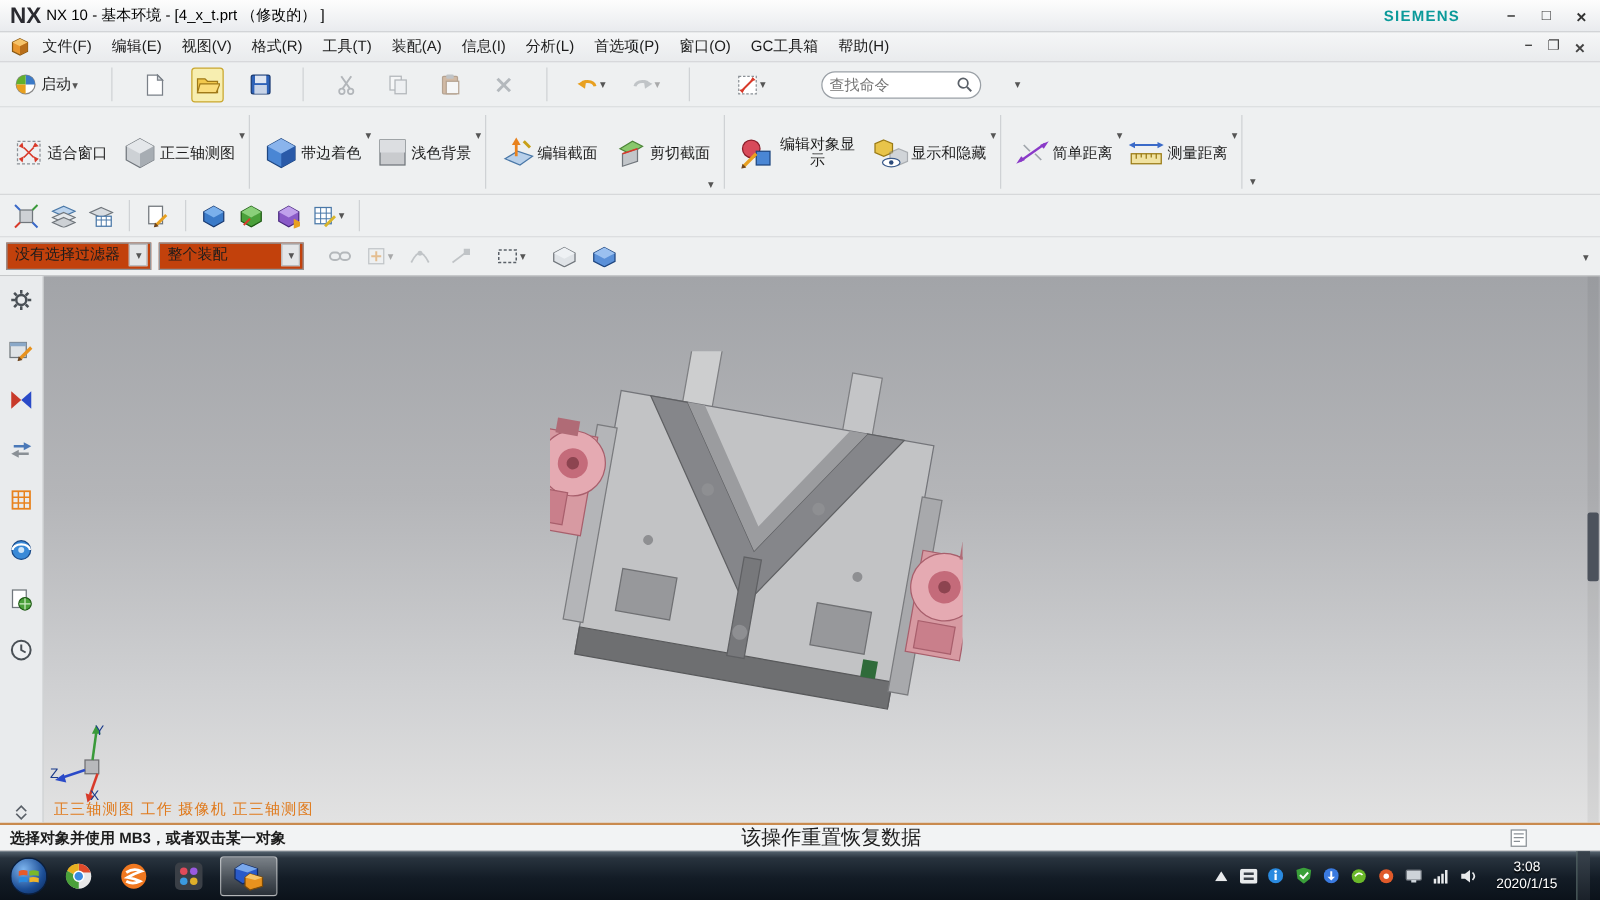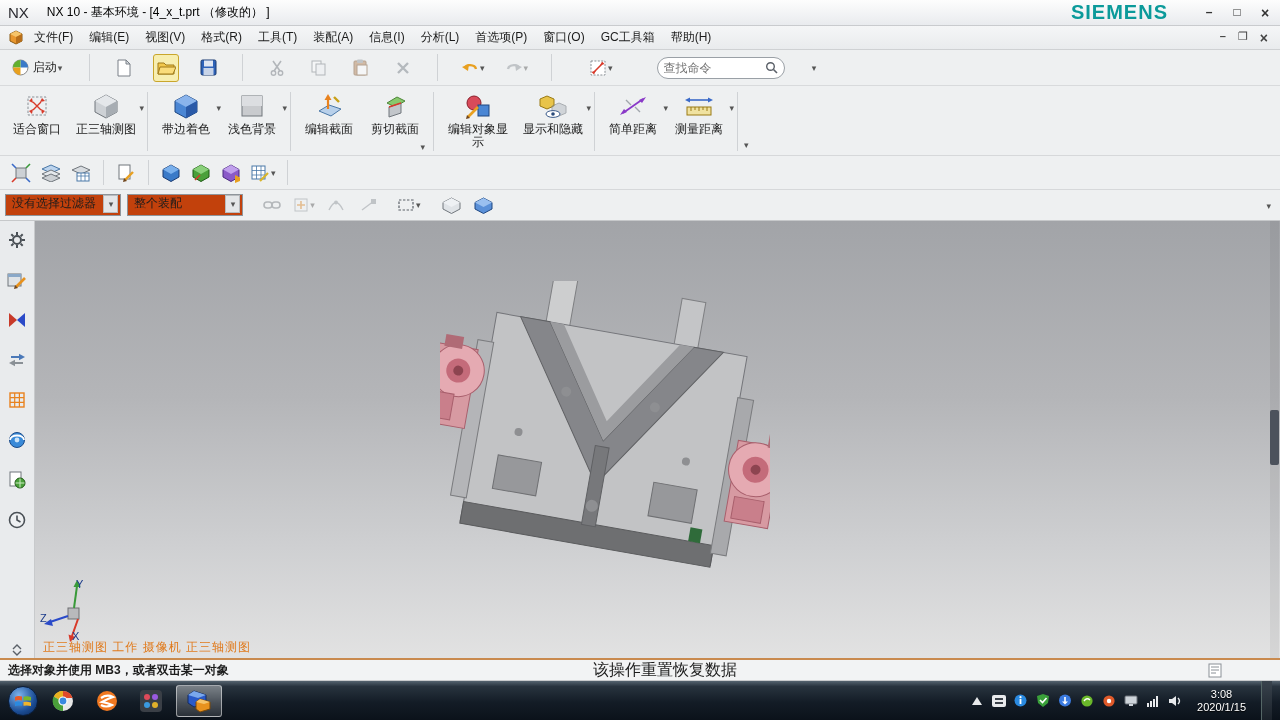--- a/index.html
+++ b/index.html
@@ -3,23 +3,23 @@
 <meta charset="utf-8">
 <style>
   *{box-sizing:border-box;margin:0;padding:0}
   html,body{width:1280px;height:720px;overflow:hidden}
   body{font-family:"Liberation Sans","DejaVu Sans",sans-serif;font-size:12px;color:#1c1c1c;background:#eef0f1}
   #app{position:relative;width:1280px;height:720px;background:#eef0f1}
 
   
   .titlebar{position:absolute;top:0;left:0;right:0;height:26px;display:flex;align-items:center;
     background:linear-gradient(#fdfdfd,#e9ebee);border-bottom:1px solid #c9cbce;padding:0 8px}
-  .nx-logo{font-weight:normal;font-size:15px;color:#2a2a30;letter-spacing:0;margin-right:18px}
+  .nx-logo{font-weight:bold;font-size:18px;color:#2a2a30;letter-spacing:0;margin-right:4px}
   .tb-title{font-size:12px;color:#000}
-  .brand{margin-left:auto;color:#0b9a9a;font-weight:bold;font-size:20px;letter-spacing:1px;margin-right:34px}
+  .brand{margin-left:auto;color:#0b9a9a;font-weight:bold;font-size:12px;letter-spacing:1px;margin-right:34px}
   .wctl{display:flex;gap:14px;color:#333;font-size:12px}
   .wctl span{cursor:default;width:14px;text-align:center}
   .g-min::after{content:"–";font-weight:bold}
   .g-max::after{content:"□";font-weight:bold}
   .g-close::after{content:"×";font-weight:bold;font-size:14px}
   .g-restore::after{content:"❐"}
 
   
   .menubar{position:absolute;top:26px;left:0;right:0;height:24px;display:flex;align-items:center;
     background:linear-gradient(#f5f6f7,#e9ebed);border-bottom:1px solid #cfd1d3;padding:0 6px}
@@ -34,21 +34,21 @@
   .tbtn.dis{opacity:.45}
   .sep{width:1px;align-self:stretch;background:#cfd2d5;margin:4px 5px}
   .dd::after{content:"▾";font-size:9px;color:#555;margin-left:1px}
   .searchbox{display:flex;align-items:center;width:128px;height:22px;background:#fff;border:1px solid #9aa0a6;
     border-radius:11px;margin-left:26px;padding:0 6px;gap:4px}
   .searchbox input{border:0;outline:0;flex:1;width:80px;font-size:12px;color:#ec4899;background:transparent;font-family:inherit}
 
   
   .ribbon{position:absolute;top:86px;left:0;right:0;height:70px;display:flex;align-items:stretch;
     background:#eef0f1;border-bottom:1px solid #d6d8da;padding:2px 4px 0}
-  .rbtn{position:relative;display:flex;flex-direction:column;align-items:center;min-width:66px;padding:3px 6px 2px;gap:2px}
+  .rbtn{position:relative;display:flex;flex-direction:row;align-items:center;min-width:66px;padding:3px 6px 2px;gap:2px}
   .rbtn .icon32{height:30px;display:flex;align-items:center;justify-content:center}
   .rbtn .lbl{font-size:12px;line-height:13px;text-align:center;max-width:66px}
   .rbtn .side-dd{position:absolute;right:-2px;top:12px}
   .rbtn .bot-dd{position:absolute;right:3px;bottom:2px}
   .ribbon-overflow{align-self:flex-end;margin-bottom:4px}
 
   
   .row3{position:absolute;top:156px;left:0;right:0;height:34px;display:flex;align-items:center;
     background:#eef0f1;border-bottom:1px solid #d6d8da;padding:0 8px;gap:4px}
 

